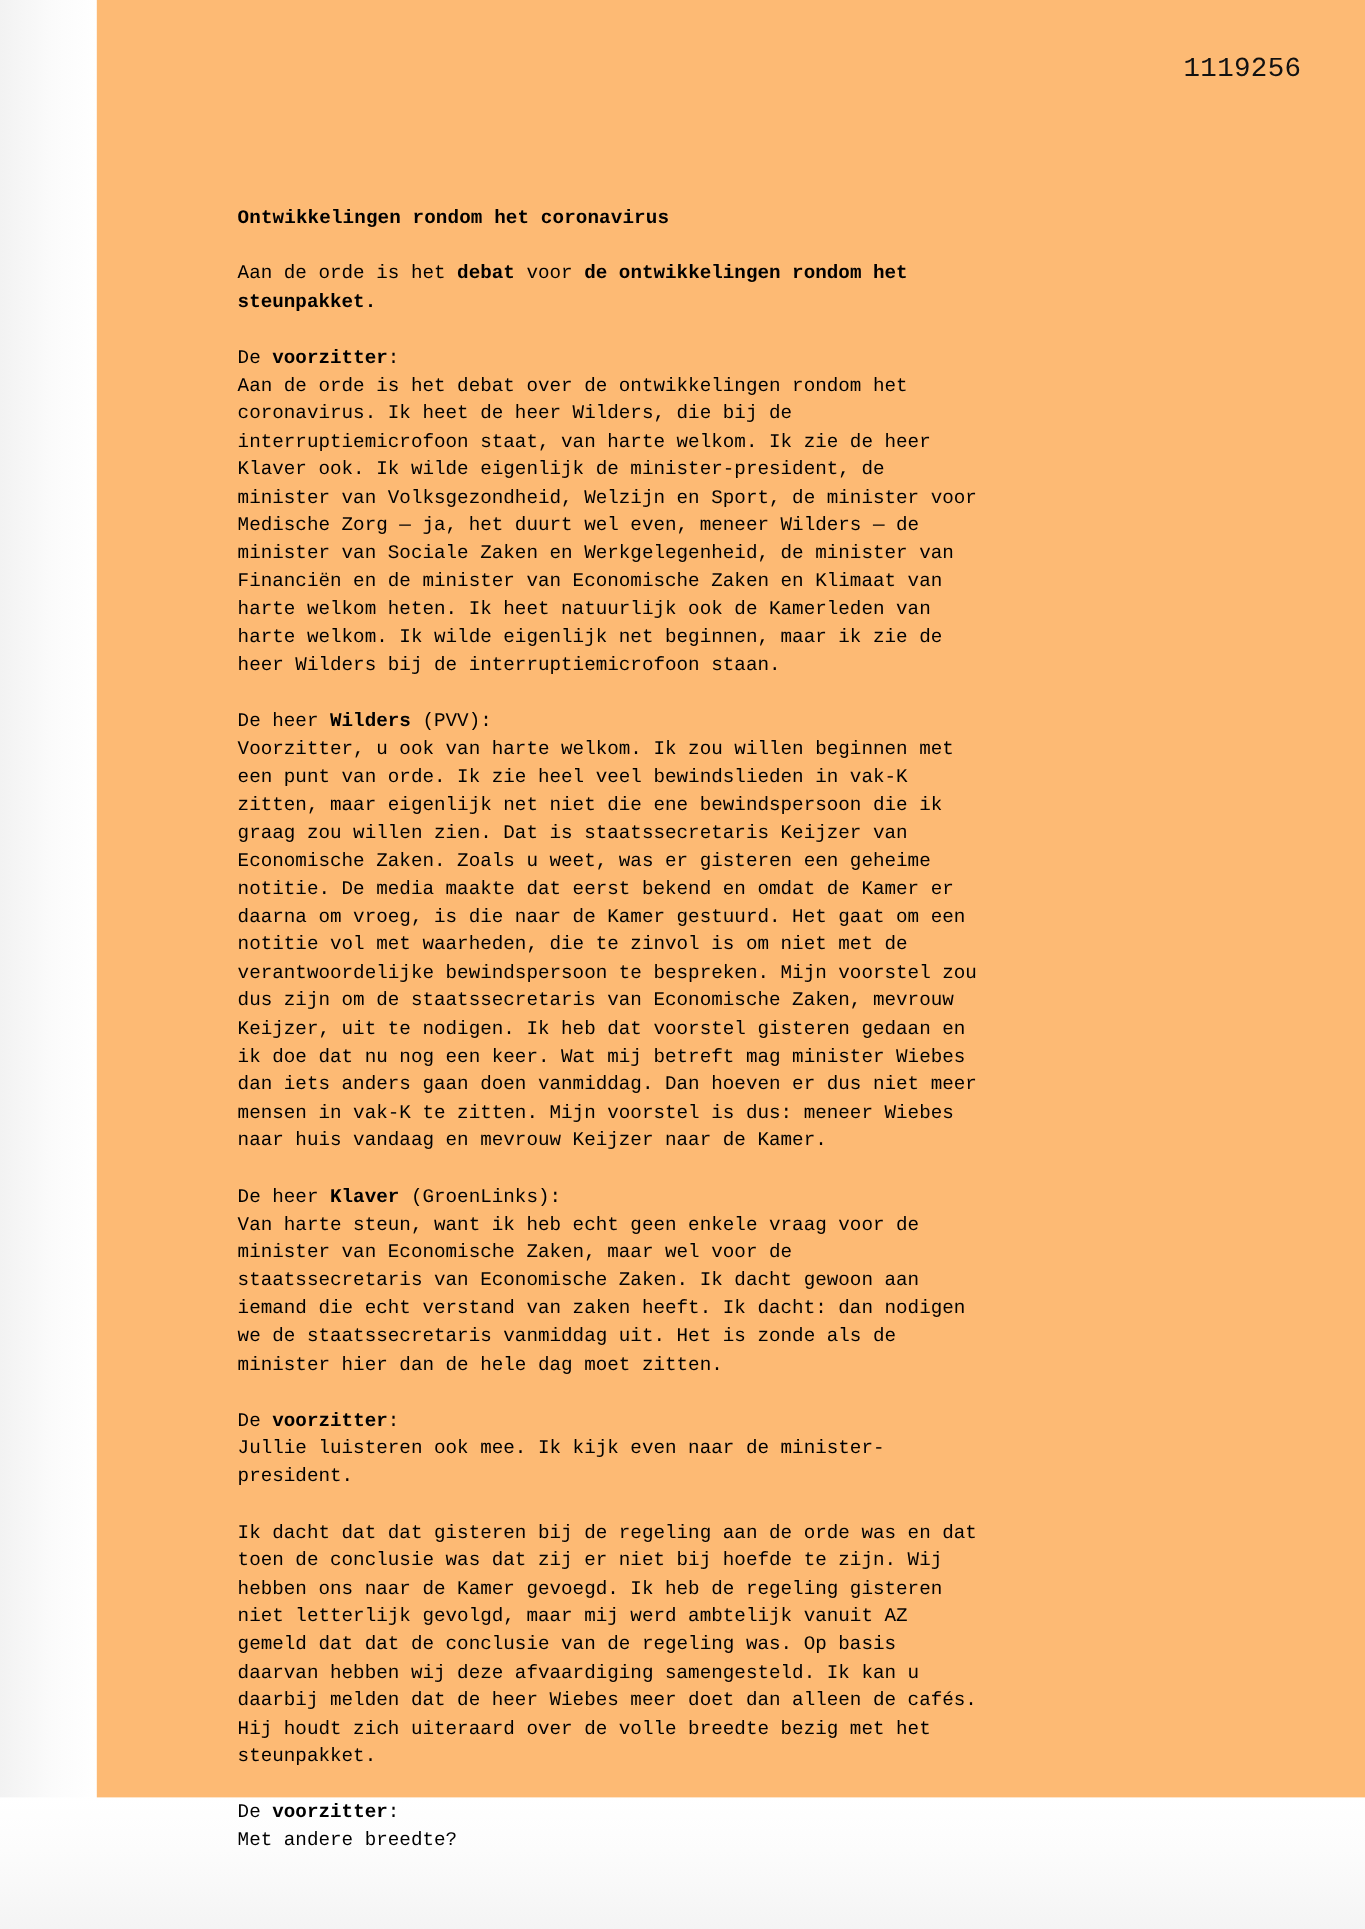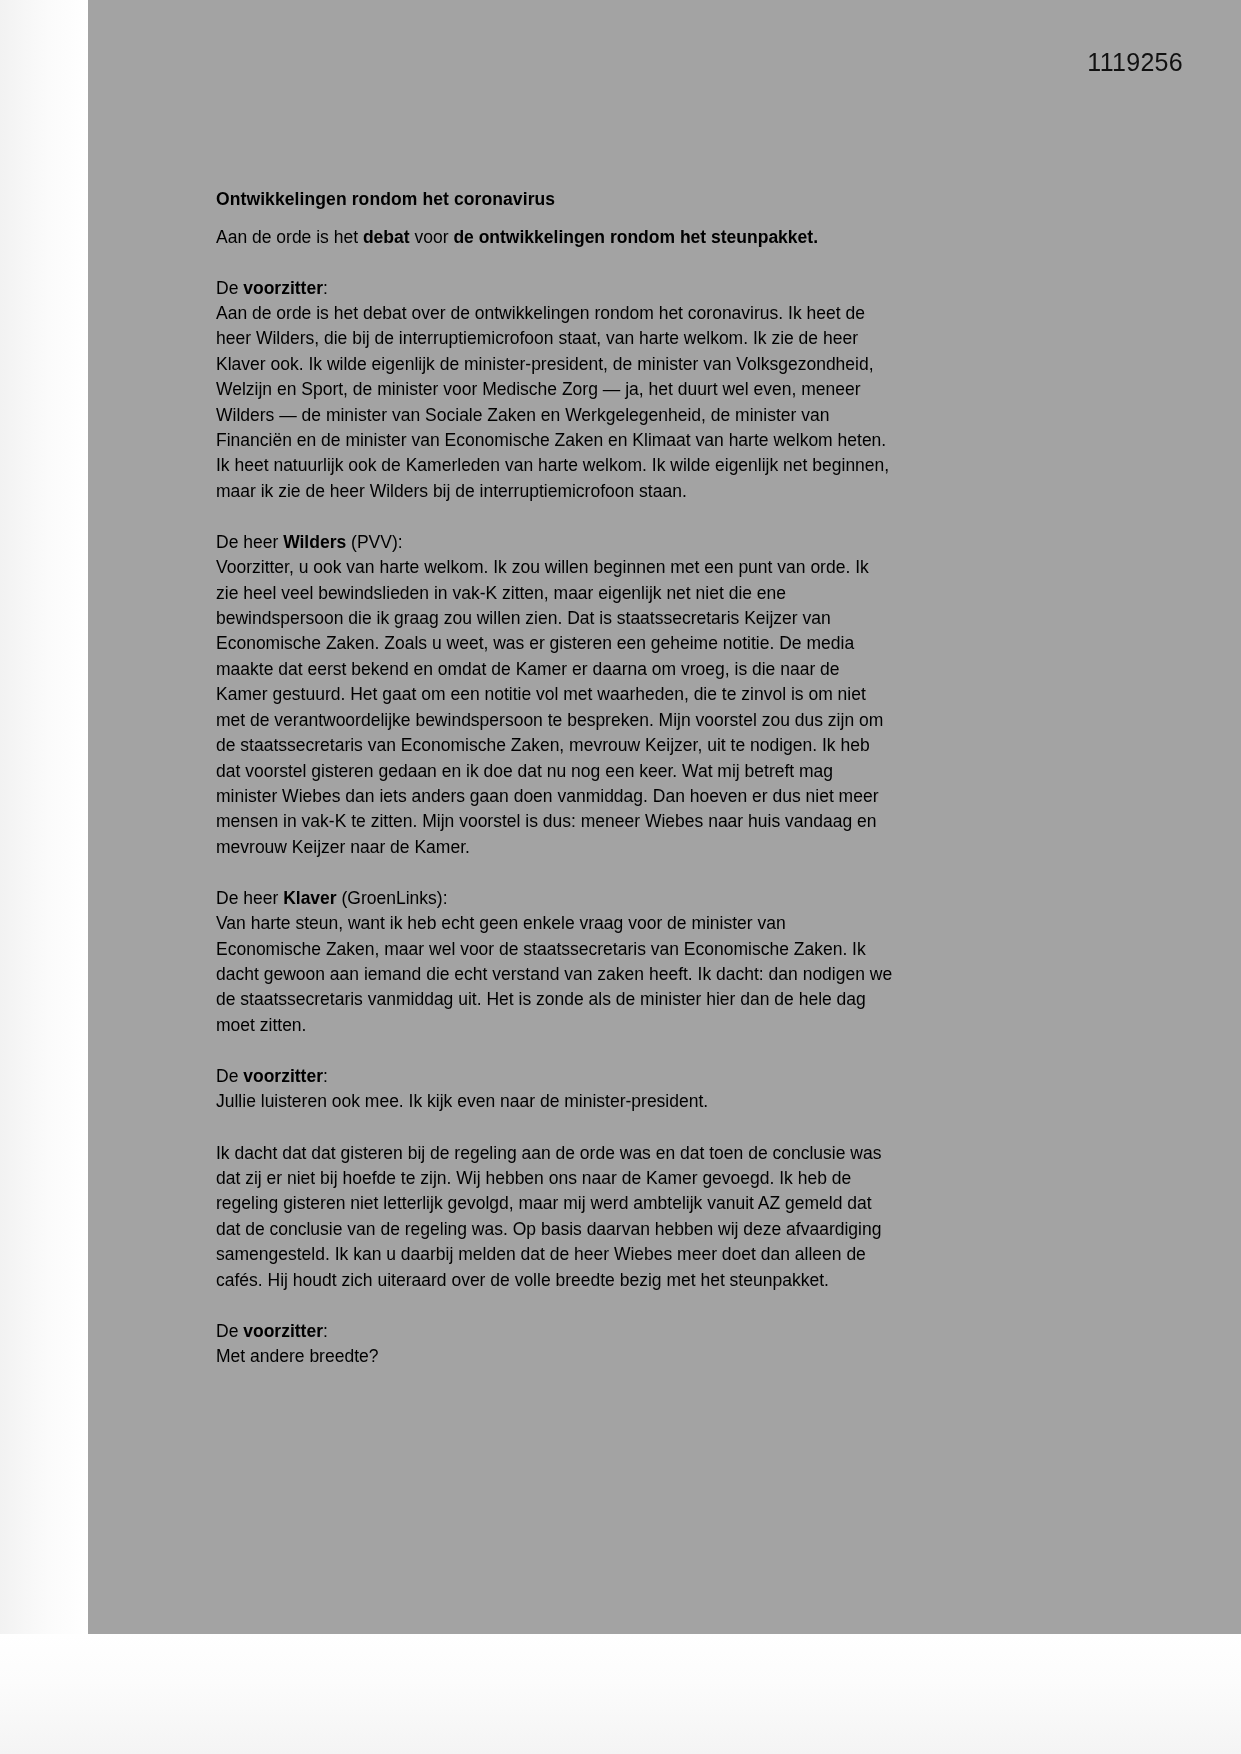--- a/index.html
+++ b/index.html
@@ -4,23 +4,23 @@
 <style>
   html, body {
     margin: 0;
     padding: 0;
     background: #ffffff;
   }
   .page {
     position: relative;
     width: 1241px;
     height: 1754px;
-    background: #a3a3a3;
+    background: #fdba74;
     overflow: hidden;
-    font-family: Liberation Sans, sans-serif;
+    font-family: Liberation Mono, monospace;
     color: #000000;
   }
   
   .scan-edge-left {
     position: absolute;
     left: 0;
     top: 0;
     width: 88px;
     height: 1754px;
     background: linear-gradient(to right, #f2f2f2 0%, #fbfbfb 55%, #ffffff 100%);
@@ -45,21 +45,21 @@
   .content {
     position: absolute;
     left: 216px;
     top: 186px;
     width: 678px;
   }
   .doc-heading {
     font-size: 17.5px;
     font-weight: bold;
     line-height: 26px;
-    margin: 0 0 12px 0;
+    margin: 0 0 24px 0;
     letter-spacing: 0.1px;
   }
   .intro-line {
     font-size: 17.5px;
     line-height: 26px;
     margin: 0 0 26px 0;
   }
   .speech {
     margin: 0 0 26px 0;
   }

